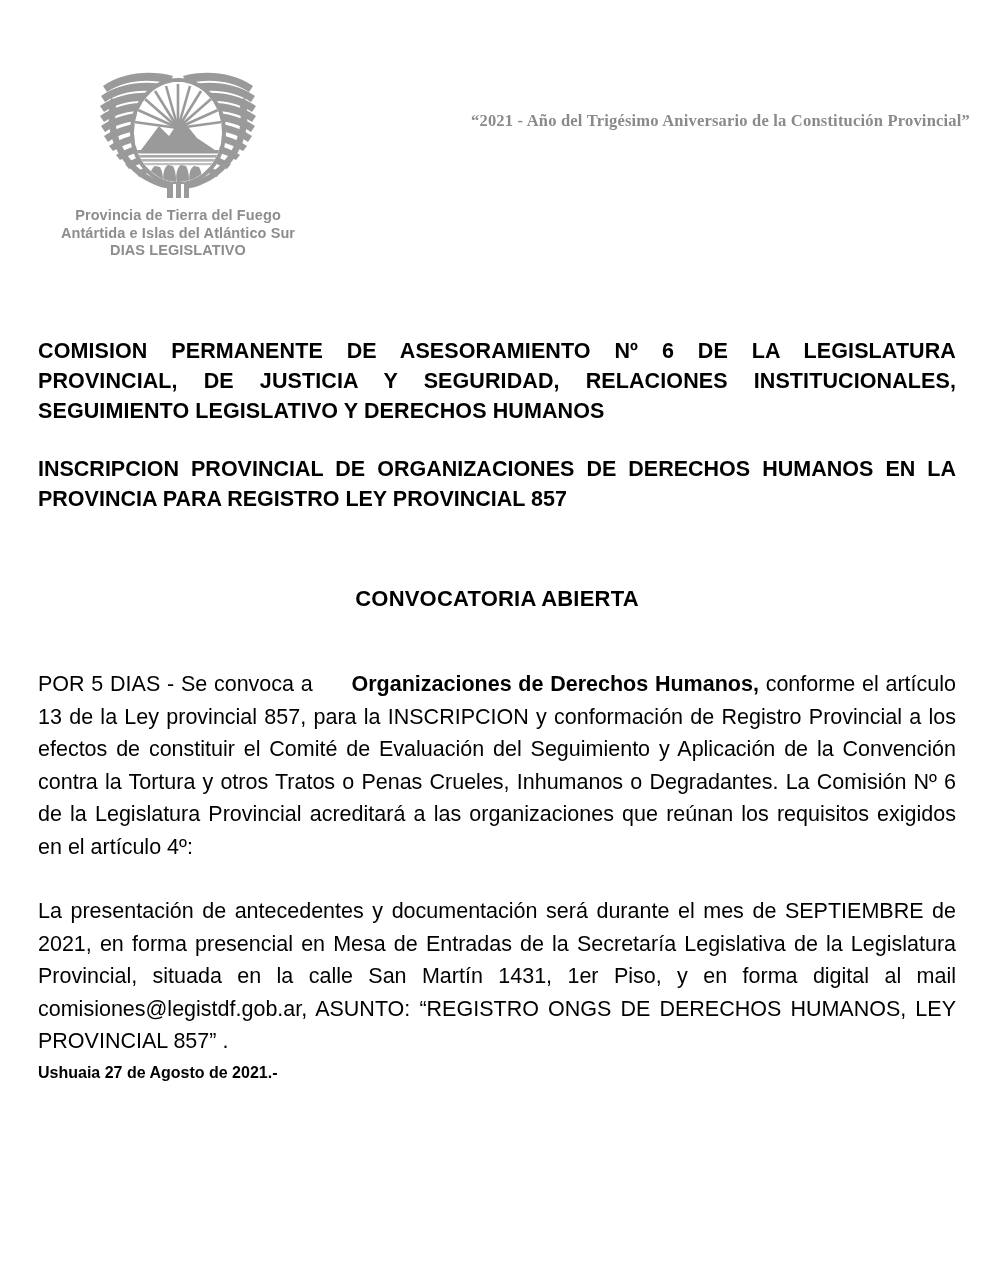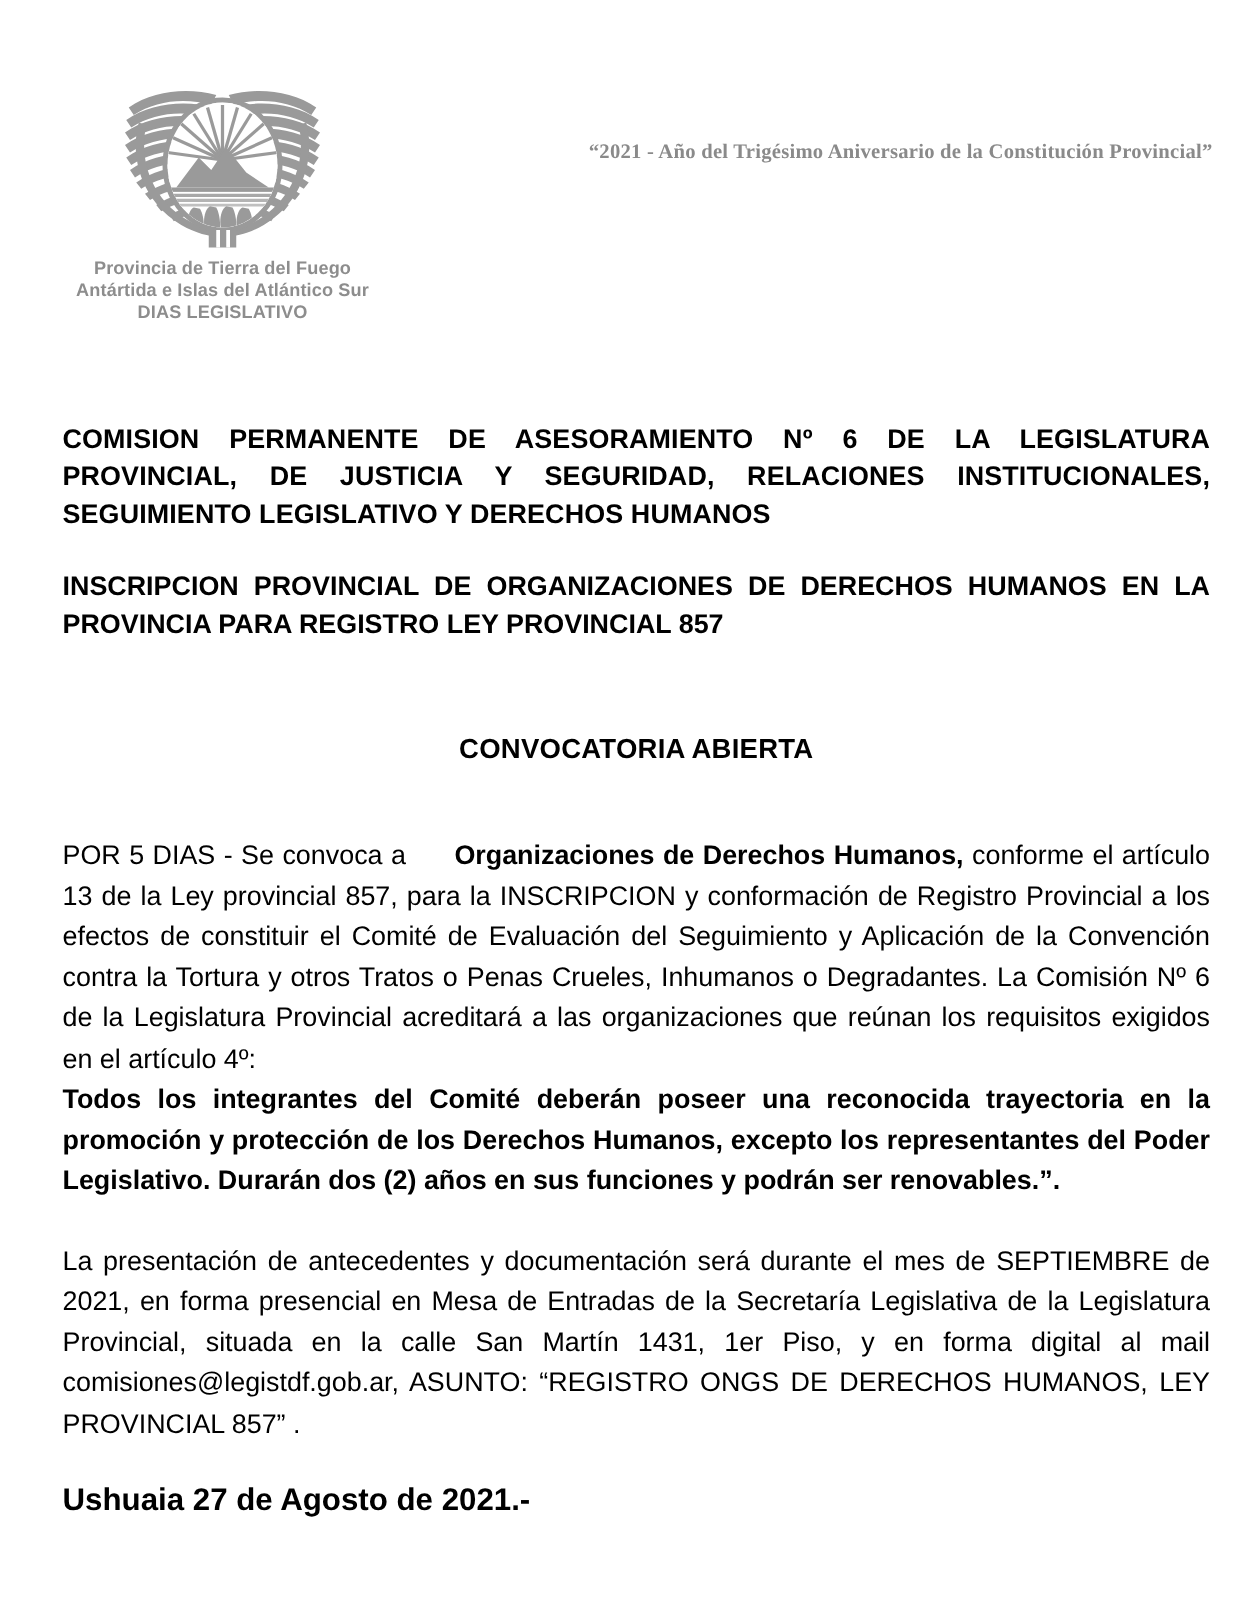--- a/index.html
+++ b/index.html
@@ -67,21 +67,21 @@
     font-family: "Liberation Serif", serif;
     font-weight: bold;
     font-size: 16.5px;
     color: #8a8a8a;
     letter-spacing: 0.2px;
   }
 
   
   .content {
     position: absolute;
-    left: 50px;
+    left: 38px;
     top: 336px;
     width: 918px;
   }
 
   .title-block {
     font-weight: bold;
     font-size: 21.5px;
     line-height: 30px;
     text-align: justify;
     text-justify: inter-word;
@@ -113,23 +113,22 @@
     text-align: justify;
     text-align-last: left;
   }
 
   .p1 { margin-top: 56px; }
   .p2 { margin-top: 0px; }
   .p3 { margin-top: 0px; font-weight: bold; }
   .p4 { margin-top: 32px; }
 
   .sign {
-    margin-top: 30px;
-    font-weight: bold;
-    font-size: 25px;
+    font-weight: bold;
+    font-size: 16px;
     line-height: 30px;
   }
 
   b, strong { font-weight: bold; margin-left: 32px; }
 </style>
 </head>
 <body>
 
 <div class="page">
 
@@ -230,20 +229,19 @@
 
     <div class="title-block justify-normal">COMISION PERMANENTE DE ASESORAMIENTO Nº 6 DE LA LEGISLATURA PROVINCIAL, DE JUSTICIA Y SEGURIDAD, RELACIONES INSTITUCIONALES, SEGUIMIENTO LEGISLATIVO Y DERECHOS HUMANOS</div>
 
     <div class="title-2 justify-normal">INSCRIPCION PROVINCIAL DE ORGANIZACIONES DE DERECHOS HUMANOS EN LA PROVINCIA PARA REGISTRO LEY PROVINCIAL 857</div>
 
     <div class="convocatoria">CONVOCATORIA ABIERTA</div>
 
     <div class="para p1"><span>POR 5 DIAS - Se convoca a </span><b>Organizaciones de Derechos Humanos,</b><span> conforme el artículo 13 de la Ley provincial 857, para la INSCRIPCION y conformación de Registro Provincial a los efectos de constituir el Comité de Evaluación del Seguimiento y Aplicación de la Convención contra la Tortura y otros Tratos o Penas Crueles, Inhumanos o Degradantes. La Comisión Nº 6 de la Legislatura Provincial acreditará a las organizaciones que reúnan los requisitos exigidos en el artículo 4º:</span></div>
 
 
-    <div class="para p3">Todos los integrantes del Comité deberán poseer una reconocida trayectoria en la promoción y protección de los Derechos Humanos, excepto los representantes del Poder Legislativo. Durarán dos (2) años en sus funciones y podrán ser renovables.”.</div>
 
     <div class="para p4">La presentación de antecedentes y documentación será durante el mes de SEPTIEMBRE de 2021, en forma presencial en Mesa de Entradas de la Secretaría Legislativa de la Legislatura Provincial, situada en la calle San Martín 1431, 1er Piso, y en forma digital al mail comisiones@legistdf.gob.ar, ASUNTO: “REGISTRO ONGS DE DERECHOS HUMANOS, LEY PROVINCIAL 857” .</div>
 
     <div class="sign">Ushuaia 27 de Agosto de 2021.-</div>
   </div>
 
 </div>
 
 </body></html>

